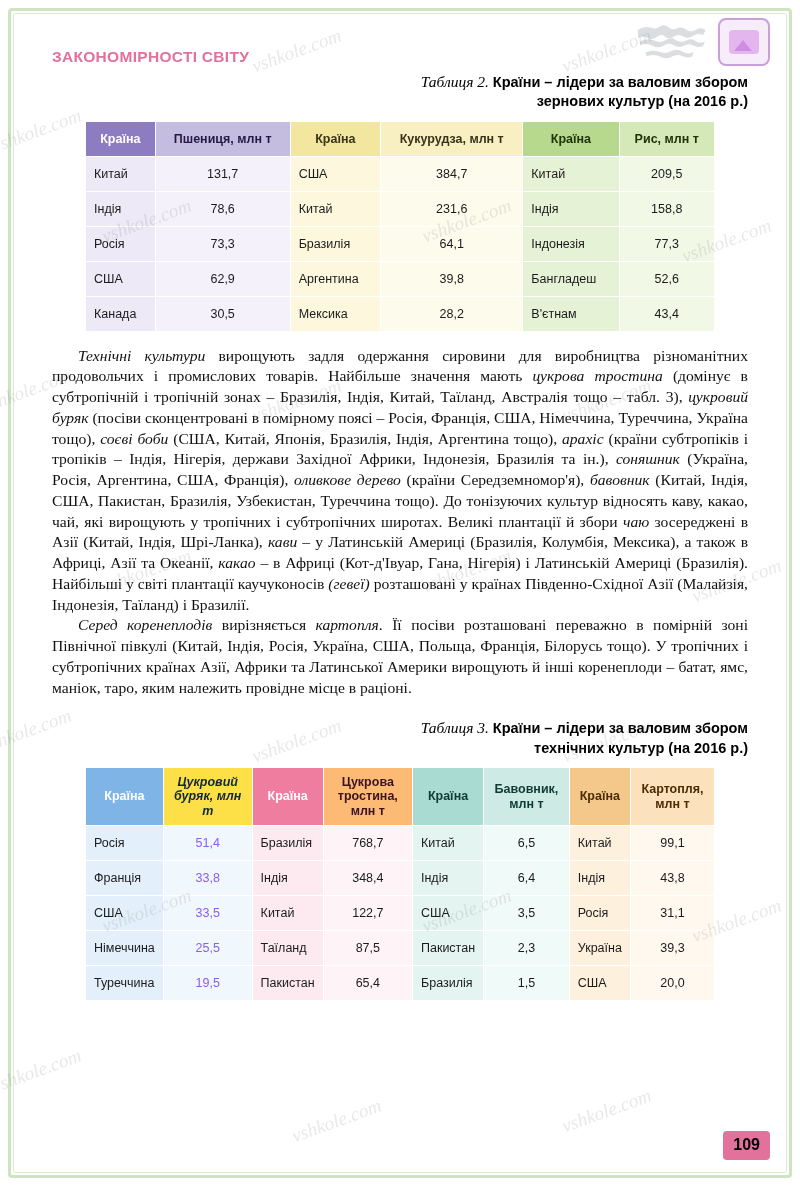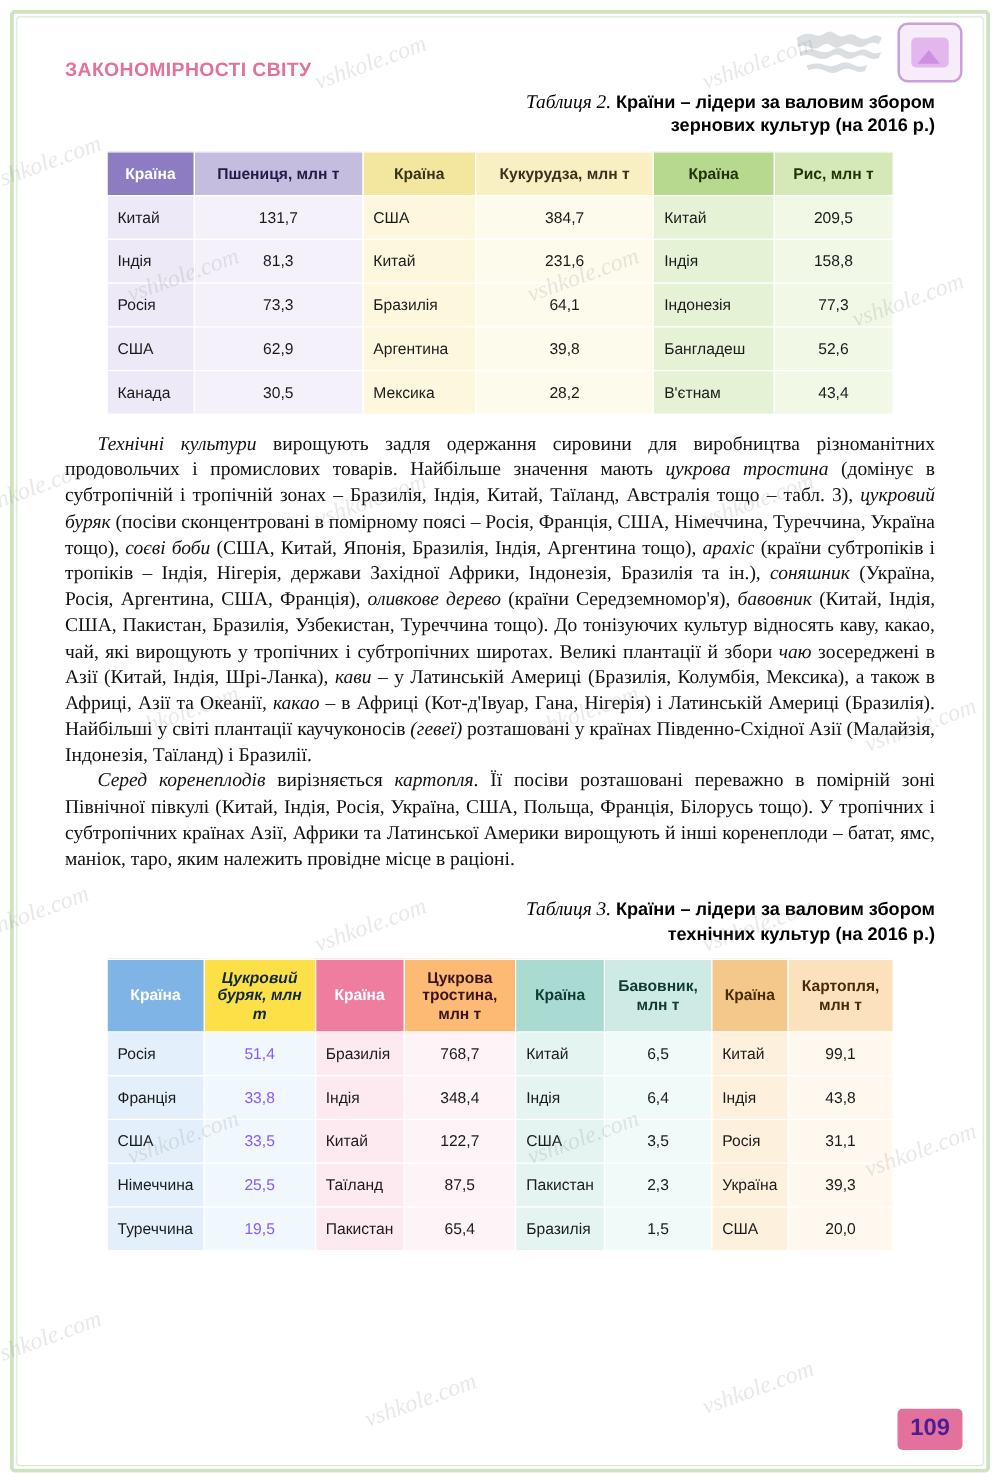--- a/index.html
+++ b/index.html
@@ -111,21 +111,21 @@
     color:#111;
     hyphens:none;
   }
   .body-text p{margin:0;text-indent:26px;}
   .body-text i{font-style:italic;}
   .body-text b.bi{font-weight:normal;font-style:italic;}
 
   .page-num{
     position:absolute;right:30px;bottom:26px;
     font-family:"Liberation Sans", sans-serif;
-    font-weight:bold;font-size:19px;color:#4c1d95;
+    font-weight:bold;font-size:16px;color:#000000;
     background:#e2719b;
     padding:5px 10px 6px 10px;border-radius:4px;
   }
 
   
   .wm{
     position:absolute;color:rgba(120,120,120,0.17);
     font-family:"Liberation Serif", serif;
     font-size:19px;white-space:nowrap;pointer-events:none;
     transform:rotate(-20deg);
@@ -176,21 +176,21 @@
       <tr>
         <td class="c1 name">Китай</td>
         <td class="c2 num">131,7</td>
         <td class="c3 name">США</td>
         <td class="c4 num">384,7</td>
         <td class="c5 name">Китай</td>
         <td class="c6 num">209,5</td>
       </tr>
       <tr>
         <td class="c1 name">Індія</td>
-        <td class="c2 num">81,3</td>
+        <td class="c2 num">78,6</td>
         <td class="c3 name">Китай</td>
         <td class="c4 num">231,6</td>
         <td class="c5 name">Індія</td>
         <td class="c6 num">158,8</td>
       </tr>
       <tr>
         <td class="c1 name">Росія</td>
         <td class="c2 num">73,3</td>
         <td class="c3 name">Бразилія</td>
         <td class="c4 num">64,1</td>

